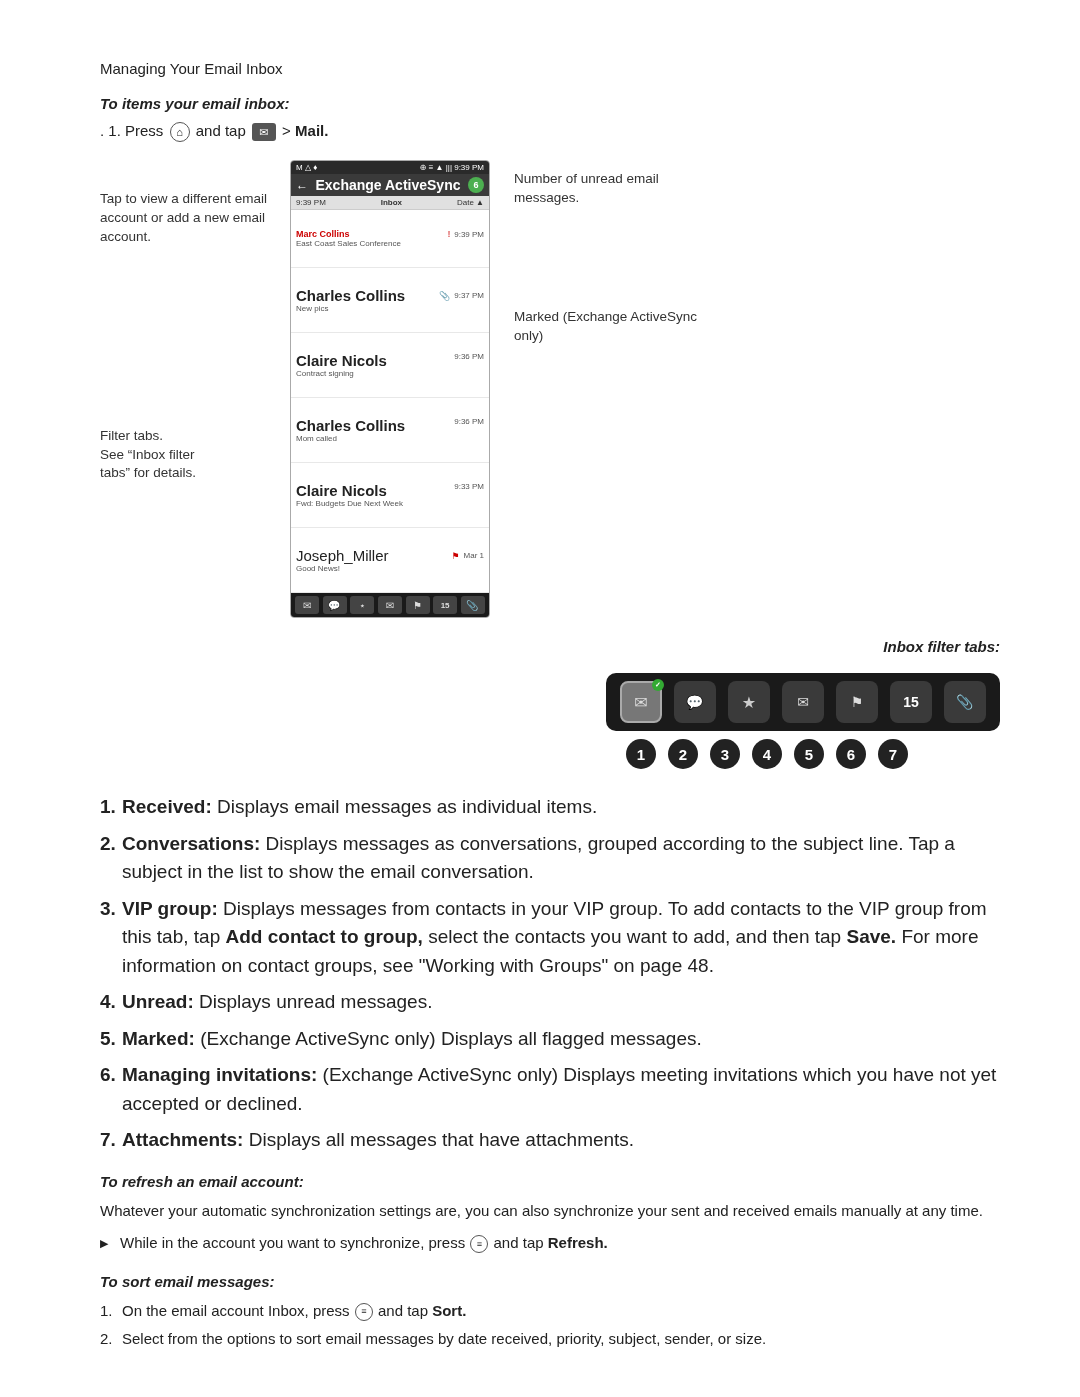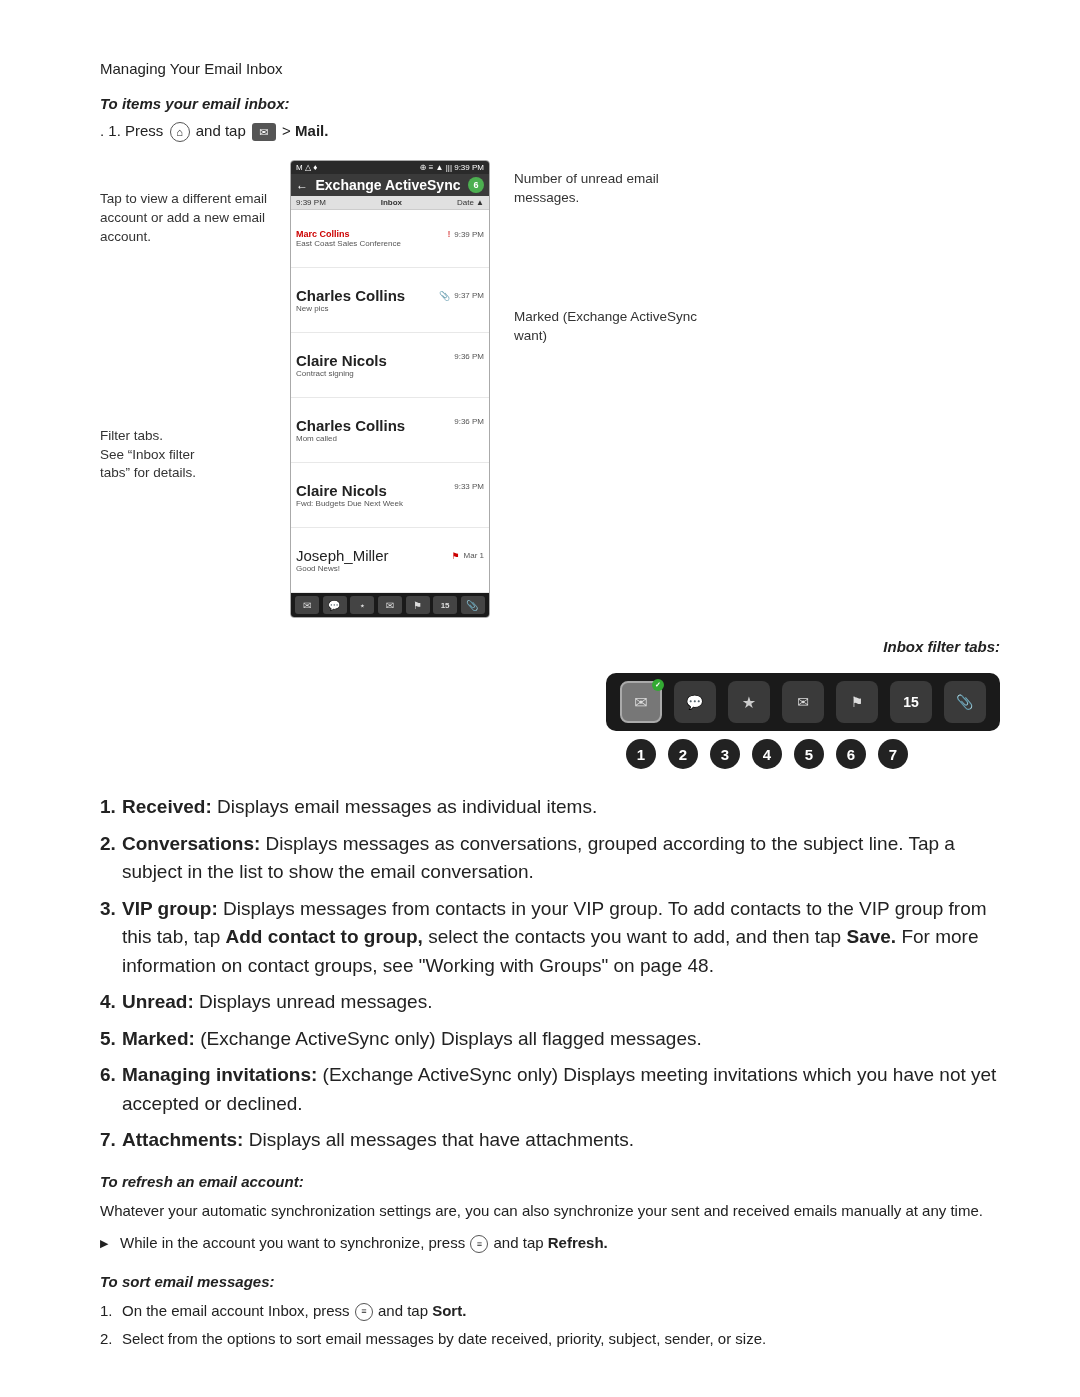--- a/index.html
+++ b/index.html
@@ -450,21 +450,21 @@
         <div class="filter-icon" style="font-size:8px; font-weight:bold;">15</div>
         <div class="filter-icon">📎</div>
       </div>
     </div>
   </div>
 
   <div class="right-annotations">
     <div class="annotation-right-top">Number of unread
 email messages.</div>
     <div class="annotation-right-bottom">Marked (Exchange
-ActiveSync want)</div>
+ActiveSync only)</div>
   </div>
 </div>
 
 <div class="filter-tabs-section">
   <div class="italic-heading">Inbox filter tabs:</div>
 
   
   <div style="display:inline-block; margin:8px 0 4px 60px;">
     <div class="filter-tabs-container">
       <div class="filter-tab-icon active" style="background:#777; border: 2px solid #aaa; position:relative;">

